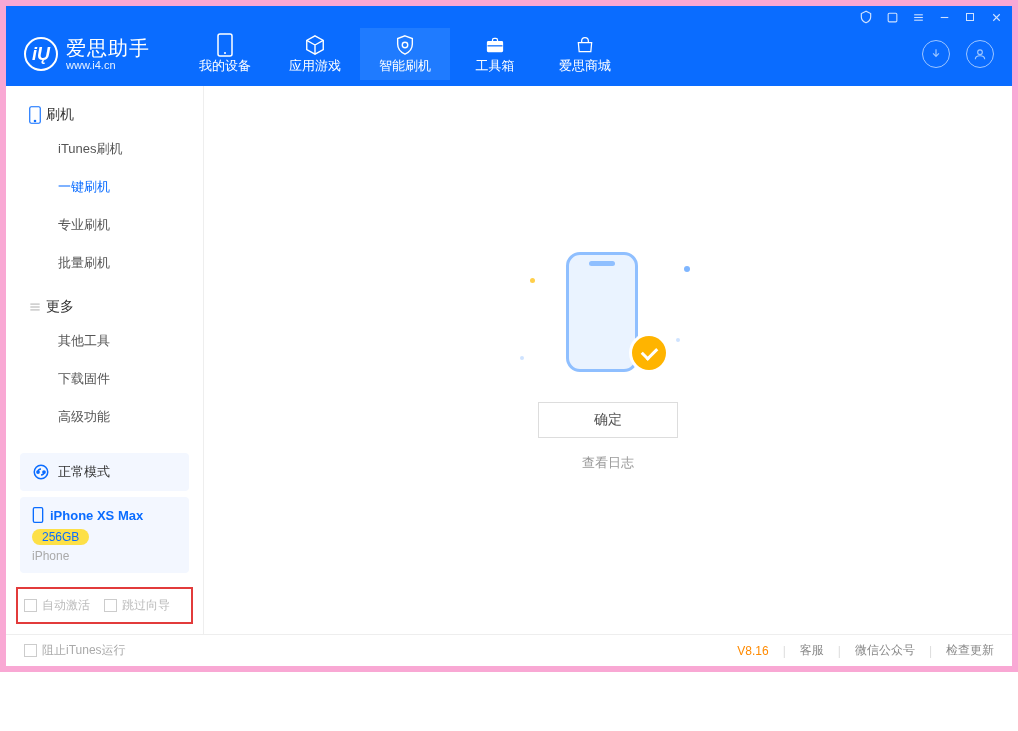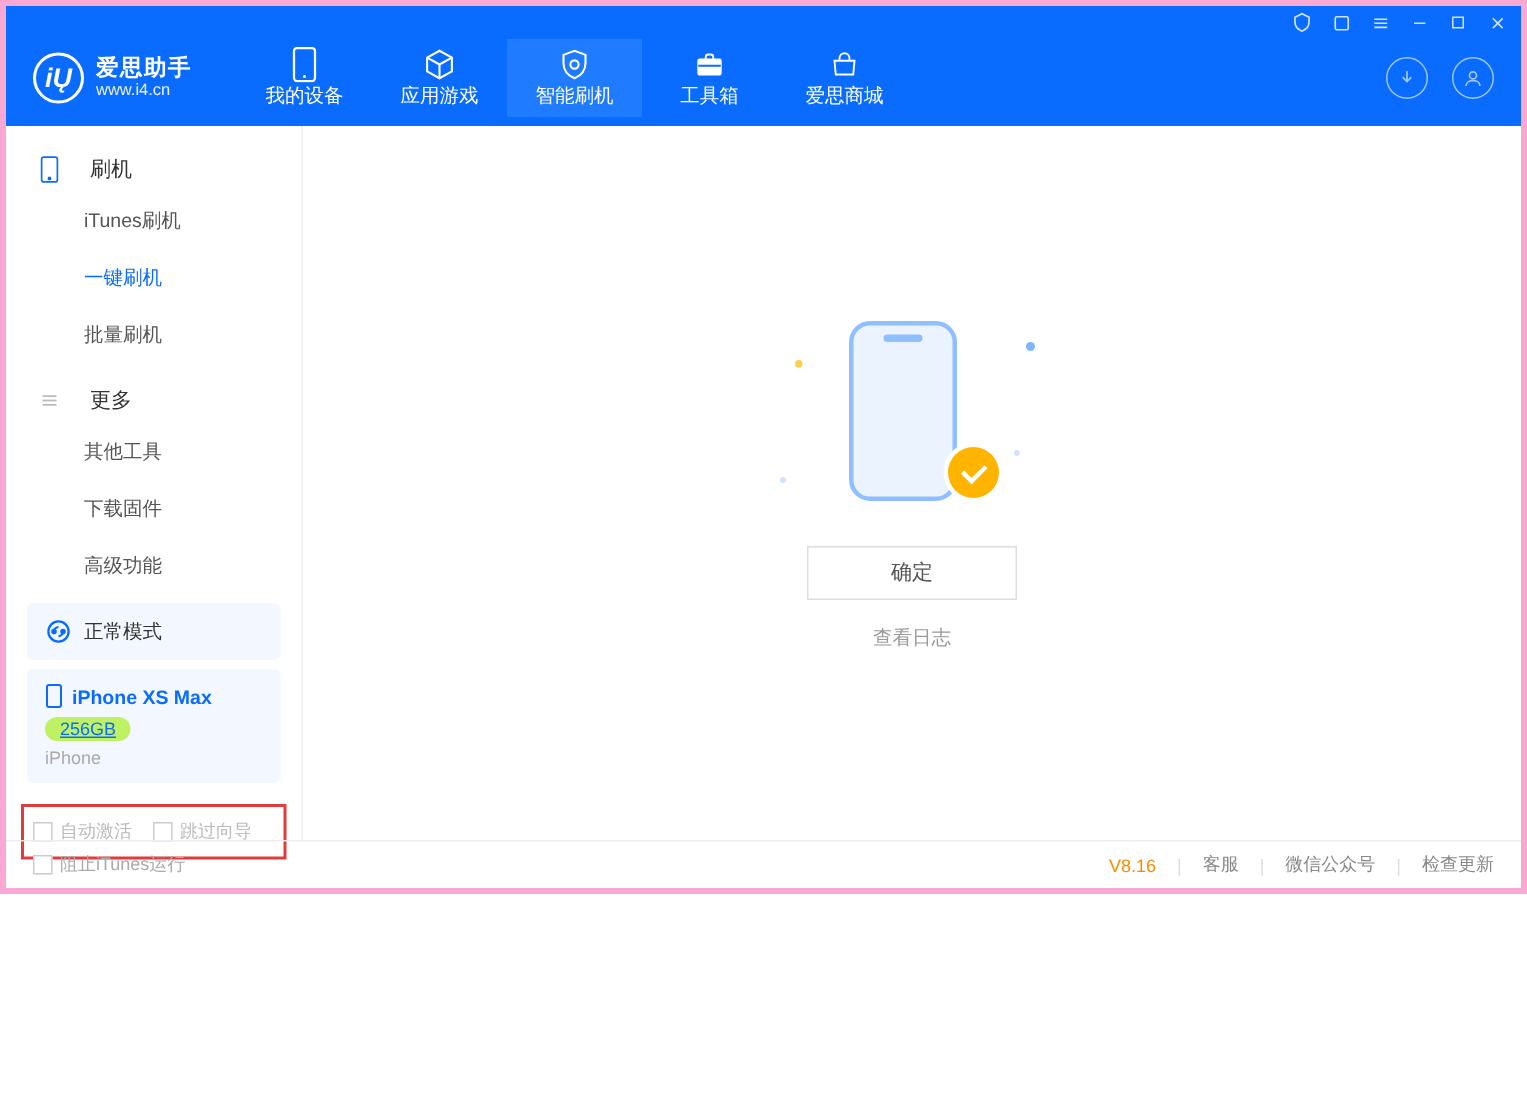--- a/index.html
+++ b/index.html
@@ -1,41 +1,41 @@
 <!DOCTYPE html>
 <html><head>
 <meta charset="utf-8">
 <style>
 * { margin: 0; padding: 0; box-sizing: border-box; font-family: "Microsoft YaHei", Arial, sans-serif; }
 body { background: #fff; }
-.app-window { width: 1018px; height: 596px; border: 4px solid #f9a8d4; display: flex; flex-direction: column; background: #fff; }
+.app-window { width: 1018px; height: 672px; border: 6px solid #f9a8d4; display: flex; flex-direction: column; background: #fff; }
 .titlebar-top { height: 22px; background: #0a6cff; display: flex; justify-content: flex-end; align-items: center; padding-right: 8px; gap: 10px; }
 .titlebar-top .win-btn { color: #cfe2ff; cursor: pointer; display:flex; align-items:center; justify-content:center; width:16px; height:16px; }
 .header { height: 58px; background: #0a6cff; display: flex; align-items: center; padding: 0 18px 6px 18px; }
 .logo { display: flex; align-items: center; gap: 8px; color: #fff; }
 .logo-badge { width: 34px; height: 34px; border: 2px solid #fff; border-radius: 50%; display:flex; align-items:center; justify-content:center; color:#fff; font-weight:bold; font-size:18px; font-style:italic; }
 .logo-text { display:flex; flex-direction:column; line-height:1; }
-.logo-text .big { font-size: 15px; font-weight: 700; letter-spacing:1px;}
+.logo-text .big { font-size: 20px; font-weight: 400; letter-spacing:1px;}
 .logo-text .small { font-size: 11px; opacity:.9; margin-top:2px;}
 .tabs { display:flex; margin-left: 30px; height: 100%; }
 .tab { width: 90px; display:flex; flex-direction:column; align-items:center; justify-content:center; color:#fff; font-size:13px; gap:0; cursor:pointer; }
 .tab.active { background:#1f7bff; }
 .tab .ico { width:24px; height:24px; display:flex; align-items:center; justify-content:center; }
 .header-right { margin-left:auto; display:flex; gap:16px; color:#fff; }
 .header-right .circ { width:28px; height:28px; border:1.5px solid #9ec6ff; border-radius:50%; display:flex; align-items:center; justify-content:center; color:#9ec6ff; cursor:pointer; }
 .body { flex:1; display:flex; min-height:0; }
 .sidebar { width:198px; border-right:1px solid #eee; display:flex; flex-direction:column; padding-top:14px; }
-.side-group-header { display:flex; align-items:center; gap:20px; padding:6px 22px; color:#333; font-size:14px; }
+.side-group-header { display:flex; align-items:center; gap:4px; padding:6px 22px; color:#333; font-size:14px; }
 .side-item { padding:10px 22px 10px 52px; font-size:13px; color:#555; cursor:pointer; }
 .side-item.active { color:#0a6cff; }
 .side-spacer { flex:1; }
 .mode-box { margin:6px 14px; background:#f3f7ff; border-radius:4px; padding:10px 12px; display:flex; align-items:center; gap:8px; font-size:13px; color:#333;text-align:right; }
 .device-box { margin:0 14px 10px 14px; background:#f3f7ff; border-radius:4px; padding:10px 12px; font-size:13px; color:#333; }
 .device-box .name { color:#0a6cff; font-weight:600; display:flex; align-items:center; gap:6px; }
-.device-box .cap { display:inline-block; margin-top:6px; background:#bef264; color:#0a6cff; border-radius:10px; padding:1px 10px; font-size:12px;text-decoration:underline; }
+.device-box .cap { display:inline-block; margin-top:6px; background:#fde047; color:#0a6cff; border-radius:10px; padding:1px 10px; font-size:12px; }
 .device-box .sub { color:#aaa; font-size:12px; margin-top:4px; }
 .bottom-options { border:2px solid #e23b3b; margin:4px 10px 10px 10px; padding:8px 6px; display:flex; gap:14px; align-items:center; }
 .chk { display:flex; align-items:center; gap:5px; font-size:12px; color:#bbb; cursor:pointer; }
 .chk .box { width:13px; height:13px; border:1px solid #ccc; background:#fff; }
 .content { flex:1; display:flex; flex-direction:column; align-items:center; justify-content:center; position:relative; }
 .success-ill { position:relative; width:120px; height:130px; }
 .phone { position:absolute; left:18px; top:4px; width:72px; height:120px; border:3px solid #8fbfff; border-radius:14px; background:#eaf3ff; }
 .phone::before { content:""; position:absolute; top:6px; left:50%; transform:translateX(-50%); width:26px; height:5px; background:#8fbfff; border-radius:3px; }
 .badge { position:absolute; right:2px; bottom:8px; width:34px; height:34px; background:#ffb400; border-radius:50%; display:flex; align-items:center; justify-content:center; box-shadow:0 0 0 3px #fff; }
 .badge::after { content:""; width:12px; height:7px; border-left:3px solid #fff; border-bottom:3px solid #fff; transform:rotate(-45deg); margin-top:-3px; }
@@ -171,20 +171,21 @@
     <div class="sidebar">
       <div class="side-group-header">
         <svg width="14" height="18" viewBox="0 0 18 24" fill="none" stroke="#0a6cff" stroke-width="1.5">
             <rect x="2" y="1" width="14" height="22" rx="2"></rect>
             <circle cx="9" cy="20" r="1" fill="#0a6cff"></circle>
           </svg>
         <span>刷机</span>
       </div>
       <div class="side-item">iTunes刷机</div>
       <div class="side-item active">一键刷机</div>
+      <div class="side-item">专业刷机</div>
       <div class="side-item">批量刷机</div>
 
       <div class="side-group-header" style="margin-top:10px">
         <svg width="14" height="14" viewBox="0 0 24 24" stroke="#bbb" stroke-width="2">
             <line x1="4" y1="7" x2="20" y2="7"></line>
             <line x1="4" y1="12" x2="20" y2="12"></line>
             <line x1="4" y1="17" x2="20" y2="17"></line>
           </svg>
         <span>更多</span>
       </div>

